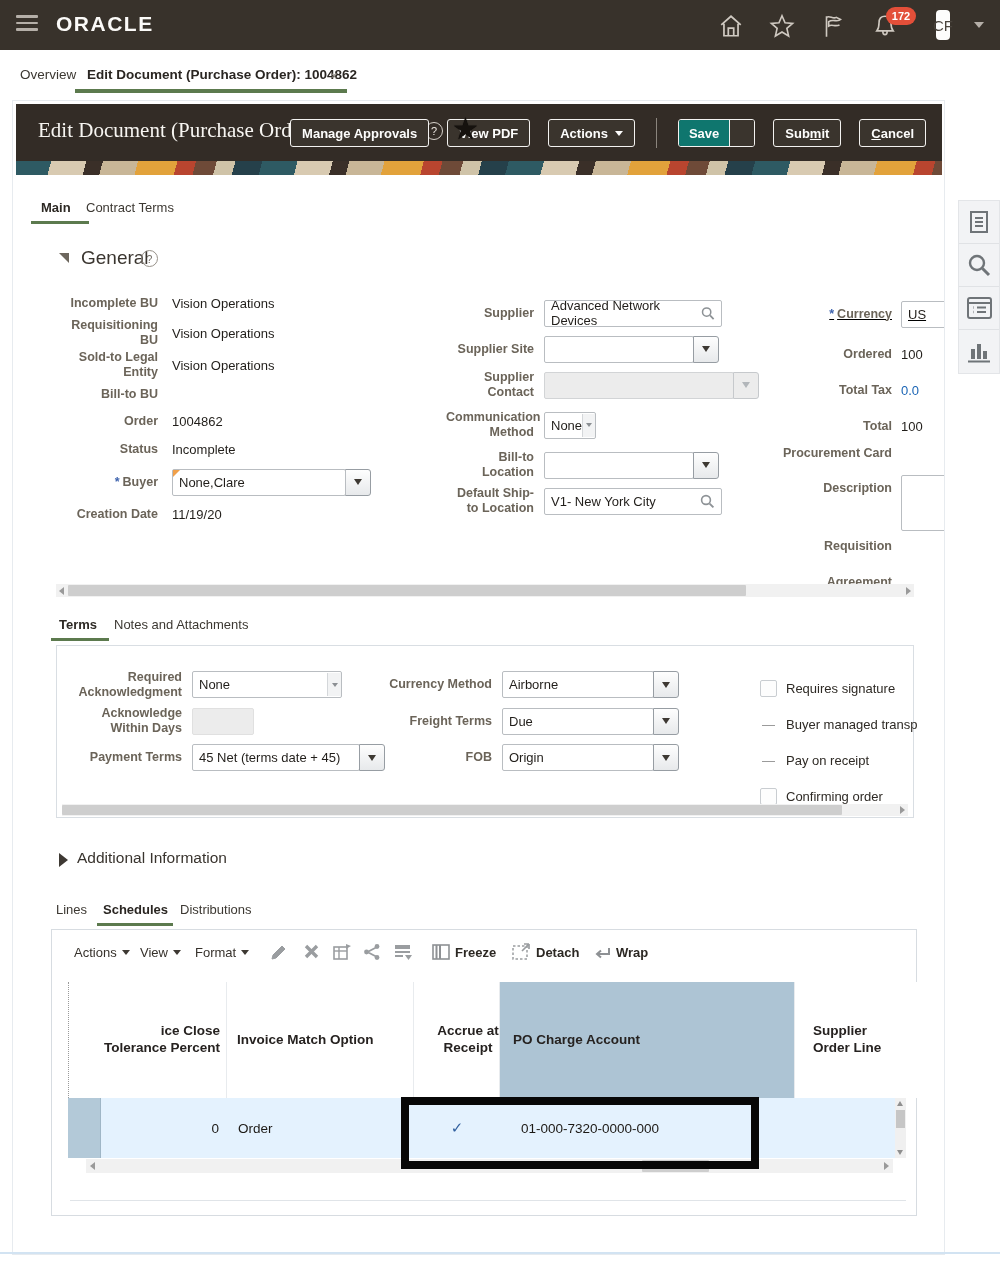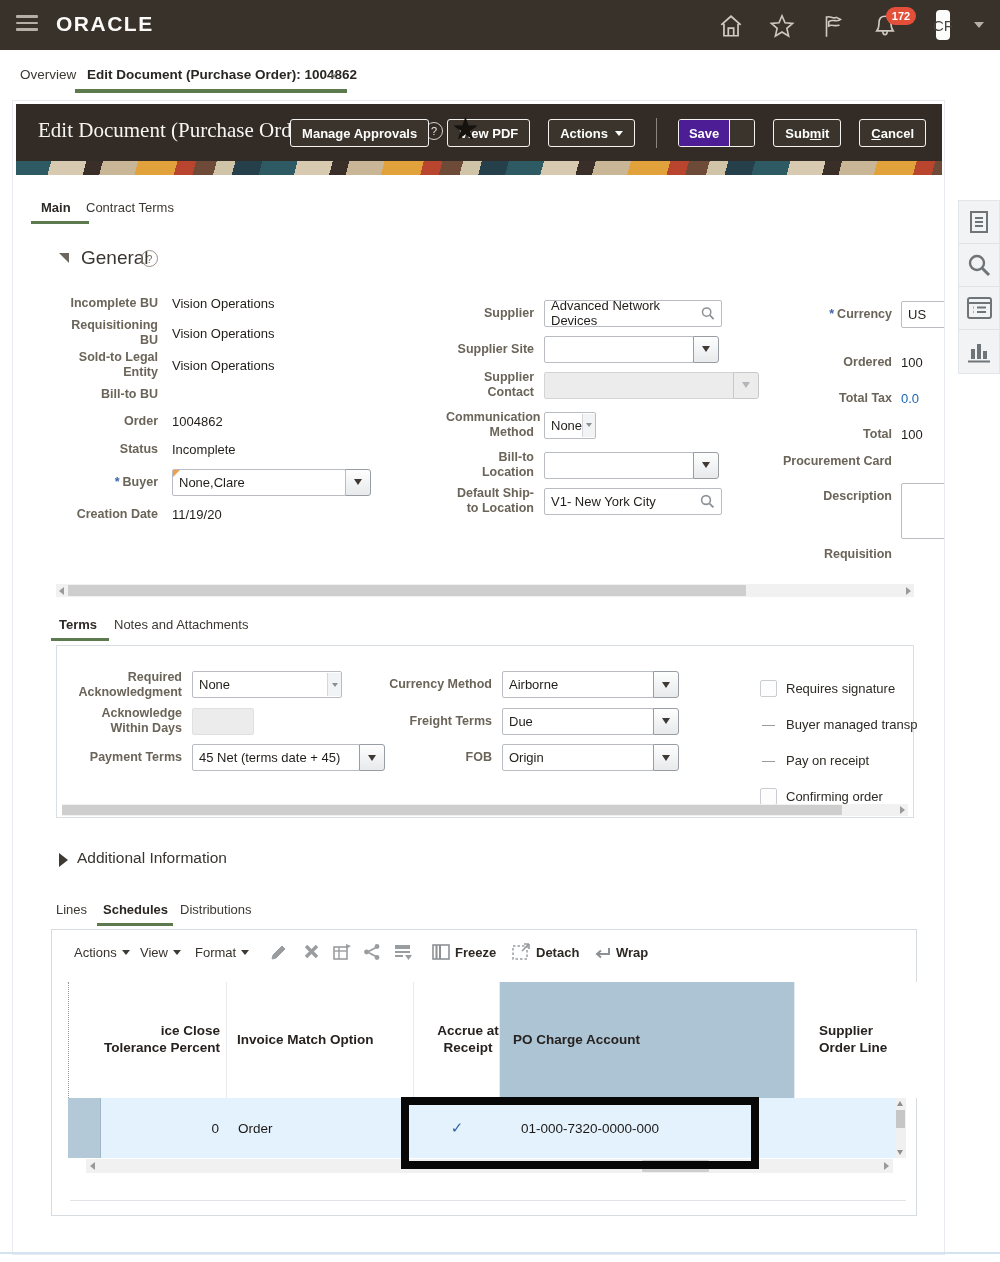--- a/index.html
+++ b/index.html
@@ -27,21 +27,21 @@
 
   .docband { position:absolute; left:3px; top:3px; width:926px; height:57px; background:#332c26; }
   .doctitle { position:absolute; left:22px; top:14px; font-family:"Liberation Serif",serif; font-size:21px; color:#f7f5f1; }
   .helpcirc-dark { position:absolute; left:409px; top:18px; width:18px; height:18px; border:1.5px solid #d8d3cc; border-radius:50%; color:#e9e5df; font-size:11px; display:flex; align-items:center; justify-content:center; z-index:2; }
   .fav-star { position:absolute; left:436px; top:10px; font-size:30px; color:#16120e; z-index:6; line-height:1; text-shadow:0 0 1px #000; }
   .bandbtns { position:absolute; right:16px; top:14px; display:flex; gap:18px; align-items:center; z-index:4; }
   .bbtn { height:28px; border:1px solid #f3f2f0; border-radius:3px; background:#3a342d; color:#fdfdfc; font-size:13px; font-weight:700; display:flex; align-items:center; padding:0 11px; cursor:pointer; white-space:nowrap; }
   .bbtn .wtri { width:0; height:0; border-left:4px solid transparent; border-right:4px solid transparent; border-top:5px solid #fdfdfc; margin-left:7px; }
   .bsep { width:1px; height:30px; background:#8b857d; margin:0 3px; }
   .splitbtn { display:flex; height:28px; border:1px solid #f3f2f0; border-radius:3px; overflow:hidden; }
-  .split-main { background:#4c1d95; color:#fdfdfc; font-size:13px; font-weight:700; display:flex; align-items:center; padding:0 10px; cursor:pointer; }
+  .split-main { background:#0f766e; color:#fdfdfc; font-size:13px; font-weight:700; display:flex; align-items:center; padding:0 10px; cursor:pointer; }
   .split-arrow { width:25px; background:#3a342d; border-left:1px solid #f3f2f0; display:flex; align-items:center; justify-content:center; cursor:pointer; }
   .u { text-decoration:underline; }
 
   .deco { position:absolute; left:3px; top:60px; width:926px; height:14px;
     background:repeating-linear-gradient(105deg,#2e5a63 0 34px,#d8cab1 34px 68px,#3a2f28 68px 84px,#c8b697 84px 118px,#e2a23b 118px 156px,#b9452f 156px 174px,#6e4a38 174px 194px,#cfc3a8 194px 212px,#25404a 212px 238px); }
 
   
   .mtab-main { position:absolute; left:28px; top:99px; font-size:13px; font-weight:700; color:#2d2924; cursor:pointer; }
   .mtab-bar { position:absolute; left:18px; top:120px; width:58px; height:3px; background:#5c7a4e; }
   .mtab-ct { position:absolute; left:73px; top:99px; font-size:13px; color:#3c3832; cursor:pointer; }
@@ -313,21 +313,21 @@
         <span>V1- New York City</span>
         <svg style="margin-left:auto" width="15" height="15" viewBox="0 0 15 15">
             <circle cx="6" cy="6" r="4.4" fill="none" stroke="#8d9296" stroke-width="1.6"></circle>
             <line x1="9.6" y1="9.6" x2="13.4" y2="13.4" stroke="#8d9296" stroke-width="1.9"></line>
           </svg>
       </div>
     </div>
   </div>
 
   <div class="col-right">
-    <div class="frow" style="height:30px; margin-bottom:24px;">
+    <div class="frow" style="height:30px; margin-bottom:16px;text-decoration:underline;">
       <div class="flabel"><span class="req">*</span><span>Currency</span></div>
       <div class="inputbox" style="width:55px;">
           <span>US</span>
         </div>
     </div>
     <div class="frow" style="height:18px; margin-bottom:18px;">
       <div class="flabel">Ordered</div>
       <div class="fval">100</div>
     </div>
     <div class="frow" style="height:18px; margin-bottom:18px;">
@@ -528,21 +528,21 @@
       </div>
       <div class="thcell" style="left:175px; width:187px; padding-left:10px;">
         <div>Invoice Match Option</div>
       </div>
       <div class="thcell" style="left:362px; width:86px; justify-content:flex-end;">
         <div style="width:62px; text-align:center;">Accrue at Receipt</div>
       </div>
       <div class="thcell" style="left:448px; width:295px; padding-left:13px; background:#adc4d4;">
         <div>PO Charge Account</div>
       </div>
-      <div class="thcell" style="left:743px; width:98px; padding-left:24px; border-right:none;">
+      <div class="thcell" style="left:743px; width:98px; padding-left:18px; border-right:none;">
         <div style="width:88px;">Supplier Order Line</div>
       </div>
     </div>
 
     <div class="trow">
       <div class="rowhdr"></div>
       <div class="tcell" style="left:34px; width:125px; justify-content:flex-end; padding-right:8px;">0</div>
       <div class="tcell" style="left:159px; width:187px; padding-left:11px;">Order</div>
       <div class="tcell check" style="left:346px; width:86px; justify-content:center;">✓</div>
       <div class="tcell" style="left:432px; width:295px; padding-left:21px;">01-000-7320-0000-000</div>

